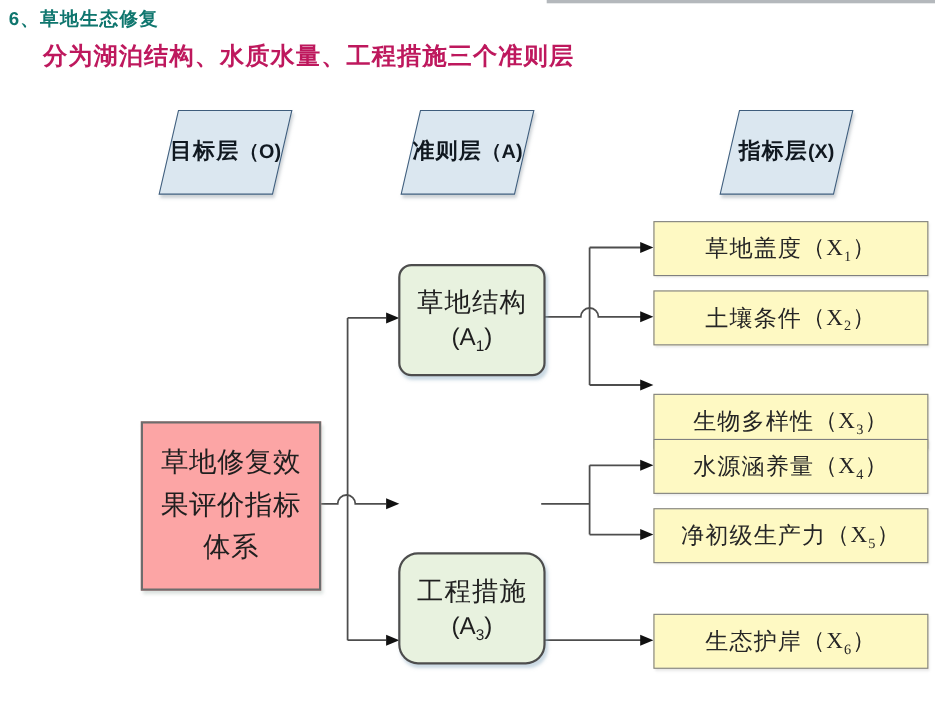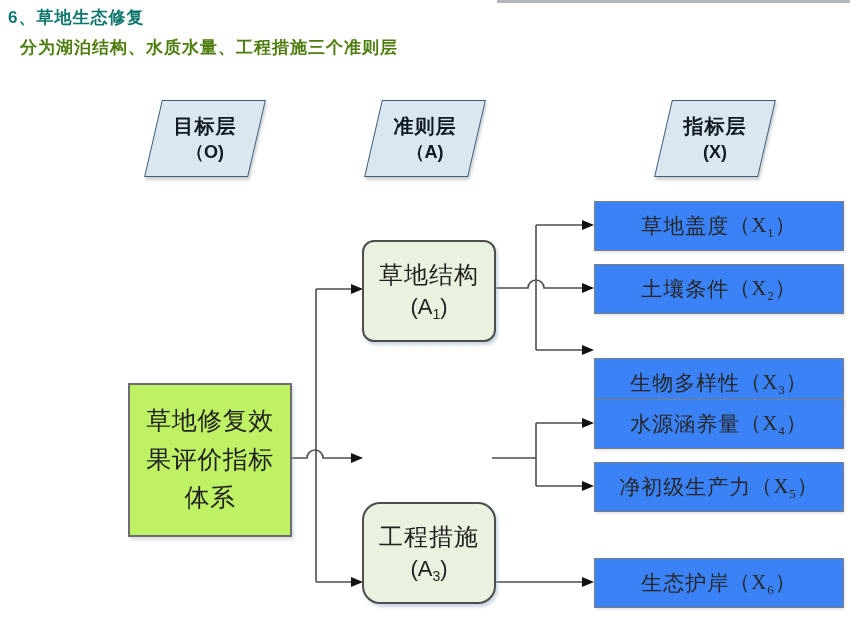--- a/index.html
+++ b/index.html
@@ -6,45 +6,45 @@
   .canvas{
     position:relative;width:850px;height:644px;background:#ffffff;overflow:hidden;
     font-family:"Liberation Sans", sans-serif;
   }
   .top-edge-line{position:absolute;top:0;left:497px;width:353px;height:3px;background:#b4b8bc;}
   .title{
     position:absolute;left:8px;top:6px;font-size:17px;font-weight:bold;color:#0f766e;
     letter-spacing:1px;
   }
   .subtitle{
-    position:absolute;left:20px;top:36px;font-size:17px;font-weight:bold;color:#4d7c0f;
+    position:absolute;left:39px;top:36px;font-size:22px;font-weight:bold;color:#be185d;
     letter-spacing:1px;
   }
   
   .layer{position:absolute;top:100px;width:104px;height:77px;}
   .layer .shape{
     position:absolute;left:0;top:0;right:0;bottom:0;
     background:#dbe7f0;border:1.5px solid #3f5d7c;
     transform:skewX(-13deg);
     box-shadow:2px 3px 3px rgba(140,150,160,0.45);
   }
   .layer .ltext{
     position:absolute;left:0;top:0;right:0;bottom:0;z-index:2;
-    display:flex;flex-direction:column;align-items:center;justify-content:center;
+    display:flex;align-items:center;justify-content:center;
     font-weight:bold;color:#101820;line-height:1.35;
   }
   .layer .l1{font-size:20px;letter-spacing:1px;}
   .layer .l2{font-size:18px;}
   .p1{left:153px;}
   .p2{left:373px;}
   .p3{left:663px;}
   
   .goalbox{
     position:absolute;left:128px;top:383px;width:160px;height:150px;
-    background:#bef264;border:2px solid #6d6d6d;
+    background:#fca5a5;border:2px solid #6d6d6d;
     display:flex;align-items:center;justify-content:center;text-align:center;
     box-shadow:2px 3px 3px rgba(150,170,160,0.35);
   }
   .goalbox span{
     display:block;width:128px;font-family:"Liberation Serif", serif;
     font-size:25px;color:#1f1f1f;line-height:1.55;letter-spacing:0.5px;
   }
   
   .abox{
     position:absolute;left:362px;width:130px;height:98px;
@@ -54,21 +54,21 @@
   }
   .abox .aname{font-family:"Liberation Serif", serif;font-size:24px;color:#1f1f1f;letter-spacing:1px;}
   .abox .acode{font-size:22px;color:#1f1f1f;margin-top:3px;}
   .abox .acode sub{font-size:14px;}
   .a1{top:240px;border-radius:12px;}
   .a2{top:409px;}
   .a3{top:502px;}
   
   .xbox{
     position:absolute;left:594px;width:248px;height:48px;
-    background:#3b82f6;border:1.5px solid #7f7f7f;
+    background:#fef9c3;border:1.5px solid #7f7f7f;
     display:flex;align-items:center;justify-content:center;
     font-family:"Liberation Serif", serif;font-size:21px;color:#262626;letter-spacing:1px;
     box-shadow:1px 2px 2px rgba(160,160,160,0.25);
   }
   .xbox sub{font-size:13px;}
   .x1{top:201px;}
   .x2{top:264px;}
   .x3{top:326px;margin-top:32px;}
   .x4{top:399px;}
   .x5{top:462px;}

